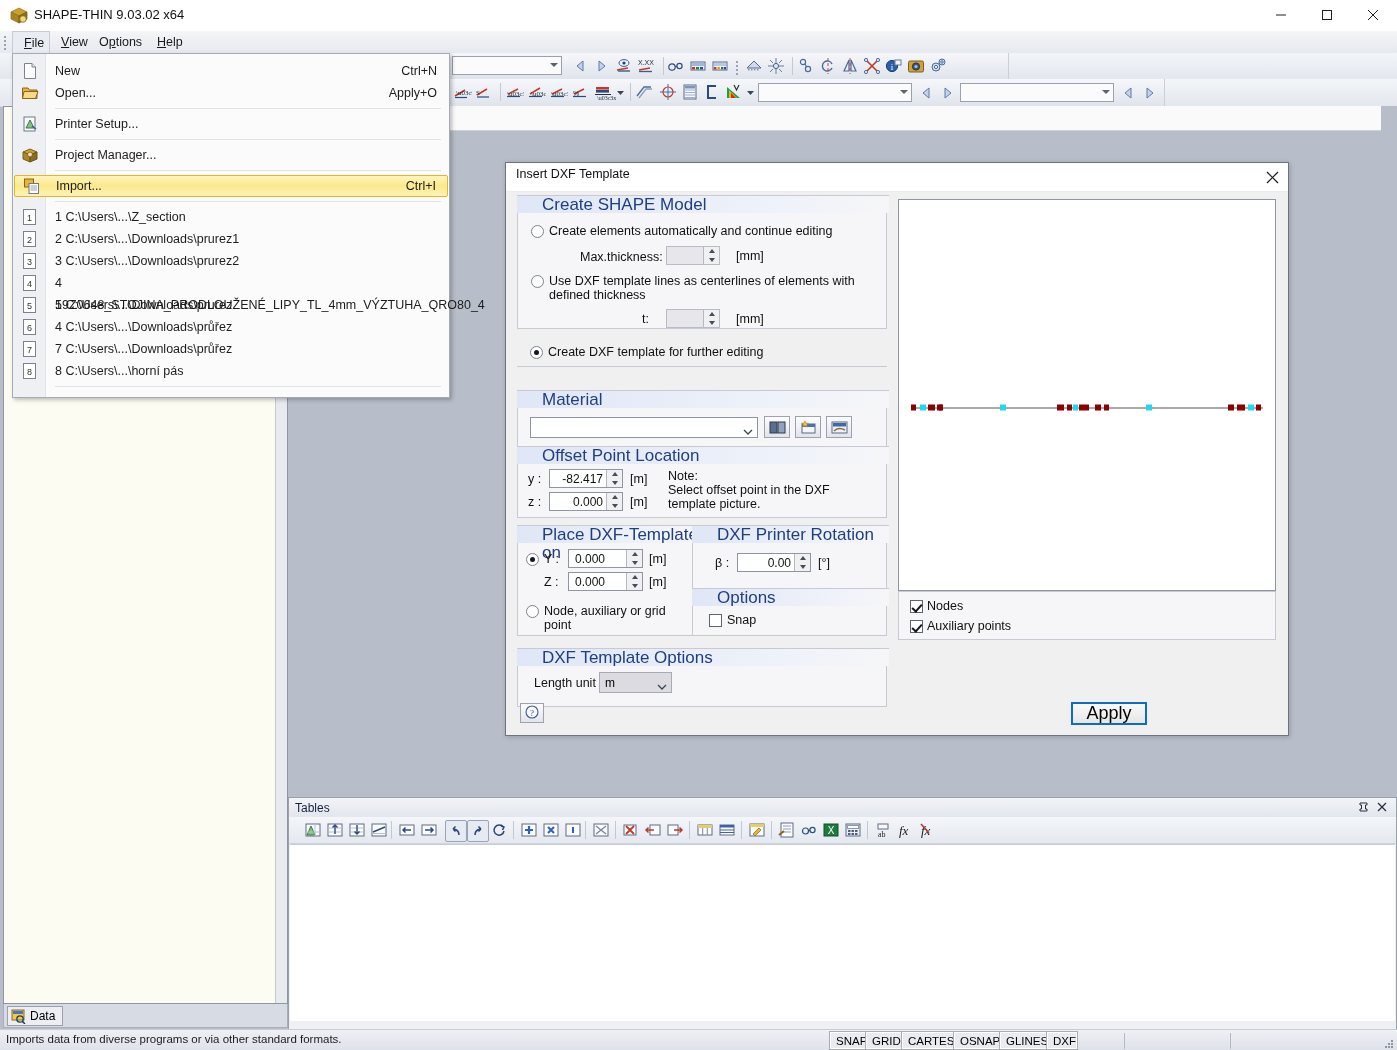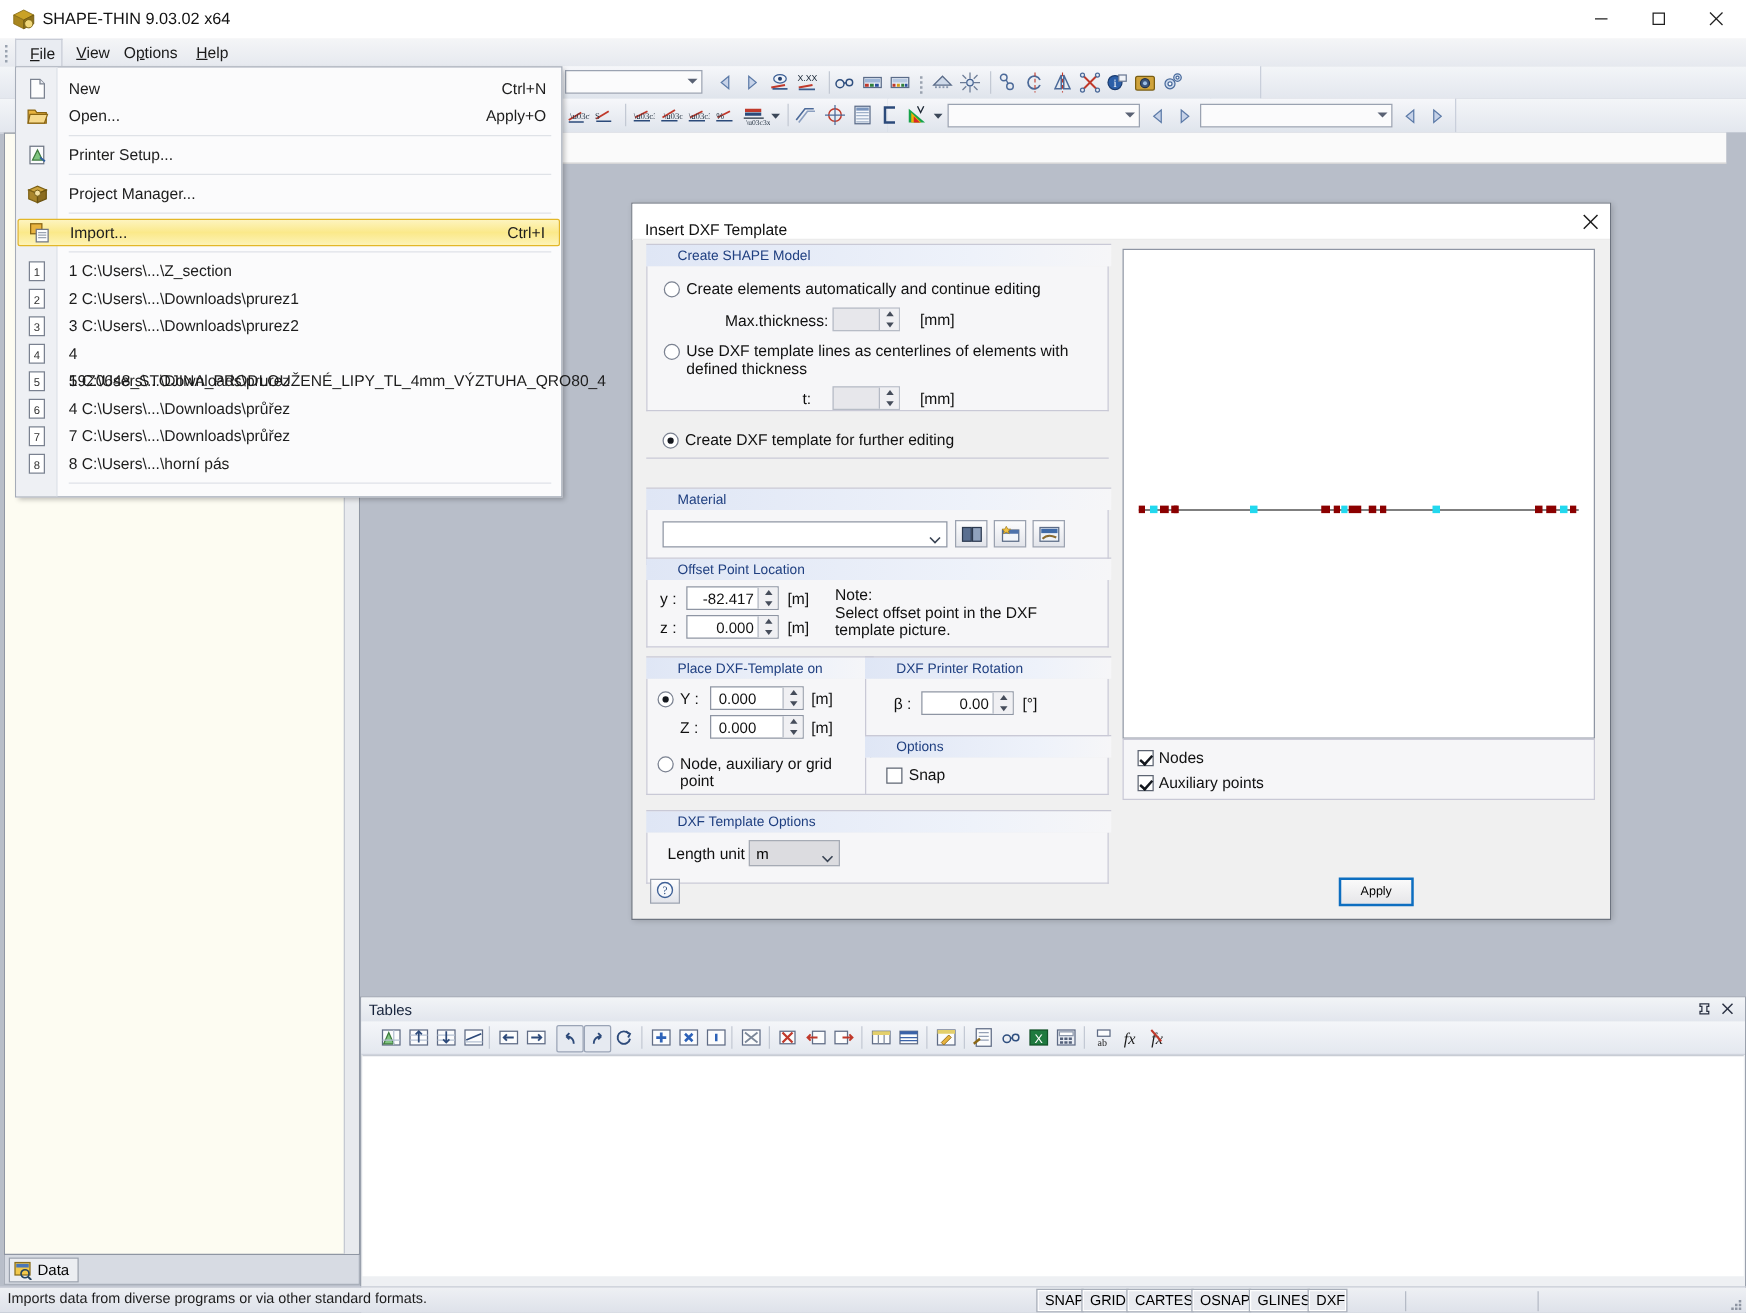--- a/index.html
+++ b/index.html
@@ -178,36 +178,36 @@
     position:absolute; left:505px; top:162px; width:782px; height:572px;
     background:#f0f0f0; border:1px solid #6d7480;
     box-shadow: 1px 1px 5px rgba(0,0,0,.2);
     z-index:40;
   }
   .dlg-title {
     position:absolute; left:0; top:0; width:100%; height:28px;
     background:#ffffff; border-bottom:1px solid #ececec;
   }
   .dlg-title .t {
-    position:absolute; left:10px; top:14px; font-size:12.5px; color:#111;
+    position:absolute; left:10px; top:4px; font-size:12.5px; color:#111;
   }
   .dlg-close {
     position:absolute; right:4px; top:3px; width:24px; height:22px;
     display:flex;align-items:center;justify-content:center; cursor:default;
   }
 
   .group {
     position:absolute; background:#f6f6f8;
     border:1px solid #c9c9d6; border-top:none;
     box-sizing:border-box;
   }
   .group > .gtitle {
     position:absolute; left:-1px; top:-18px; height:18px; line-height:18px;
     background: linear-gradient(to right,#dfe6f5 0%, #eef2fa 70%, #f6f6f8 100%);
-    color:#1f3f80; font-size:11px; padding-left:25px;
+    color:#1f3f80; font-size:17px; padding-left:25px;
     border-top:1px solid #c9c9d6;
     box-sizing:border-box;
   }
   .gbody { position:absolute; left:0; top:0; width:100%; height:100%; }
 
   .radio {
     position:absolute; width:13px; height:13px; border-radius:50%;
     border:1px solid #7b8291; background:#fff; box-sizing:border-box;
     cursor:default;
   }
@@ -264,24 +264,24 @@
     border:1px solid #9ba2b0; box-sizing:border-box;
     display:flex; align-items:center; justify-content:center;
     cursor:default;
   }
 
   .preview {
     position:absolute; background:#ffffff; border:1px solid #8e95a3;
     box-sizing:border-box;
   }
   .apply {
-    position:absolute; width:60px; height:23px;
+    position:absolute; width:76px; height:23px;
     background: linear-gradient(to bottom,#fafafa,#e6e6e9);
     border:2px solid #0d6ec0; box-sizing:border-box;
-    font-size:10px; text-align:center; line-height:19px; cursor:default;
+    font-size:18px; text-align:center; line-height:19px; cursor:default;
   }
 
   
   .tables {
     position:absolute; left:288px; top:797px; width:1109px; height:289px;
     background:#eef0f3; border:1px solid #9aa1ad; box-sizing:border-box;
   }
   .tables-head {
     position:absolute; left:0; top:0; width:100%; height:19px;
     background: linear-gradient(to bottom,#f2f4f7,#e2e6ed);

